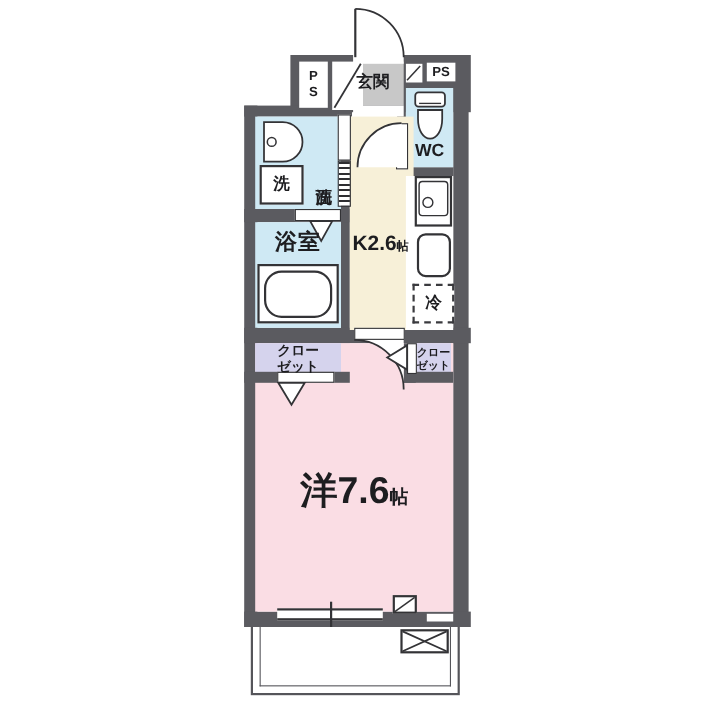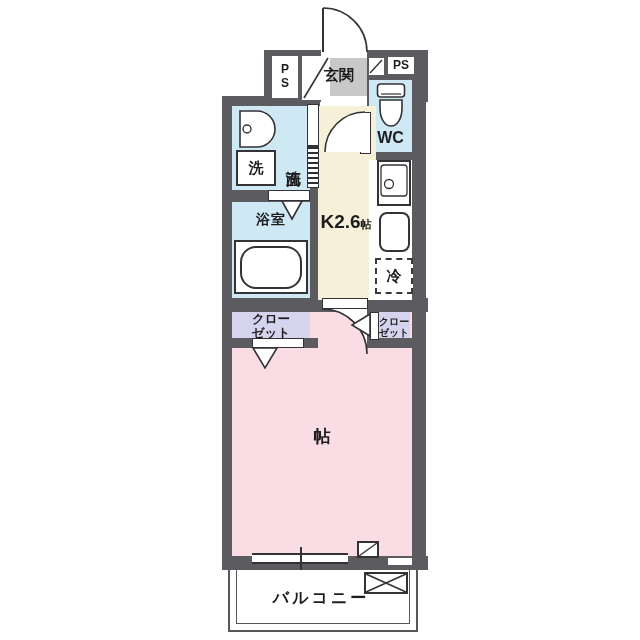--- a/index.html
+++ b/index.html
@@ -130,32 +130,32 @@
 
   <div class="abs lbl" style="left:272px;top:56px;width:26px;height:42px;font-size:12px;font-weight:700;flex-direction:column;line-height:1.15;">
     <span>P</span>
     <span>S</span>
   </div>
   <div class="abs lbl" style="left:388px;top:57px;width:26px;height:17px;font-size:12px;font-weight:700;">PS</div>
   <div class="abs lbl" style="left:316px;top:64px;width:46px;height:22px;font-size:15px;">玄関</div>
   <div class="abs lbl" style="left:369px;top:128px;width:43px;height:20px;font-size:16px;">WC</div>
   <div class="abs lbl vtext" style="left:282px;top:130px;width:22px;height:62px;font-size:15px;">洗面</div>
   <div class="abs lbl" style="left:236px;top:150px;width:40px;height:36px;font-size:15px;">洗</div>
-  <div class="abs lbl" style="left:232px;top:208px;width:78px;height:24px;font-size:14px;letter-spacing:1px;">浴室</div>
+  <div class="abs lbl" style="left:232px;top:208px;width:78px;height:24px;font-size:20px;letter-spacing:1px;">浴室</div>
   <div class="abs lbl" style="left:312px;top:212px;width:68px;height:28px;align-items:baseline;">
     <span style="font-size:19px;font-weight:600;">K2.6</span>
       <span class="unit" style="font-size:11px;">帖</span>
   </div>
   <div class="abs lbl" style="left:375px;top:258px;width:38px;height:36px;font-size:15px;">冷</div>
   <div class="abs lbl" style="left:232px;top:313px;width:78px;height:27px;font-size:12.5px;flex-direction:column;">
     <span>クロー</span>
     <span>ゼット</span>
   </div>
   <div class="abs lbl" style="left:378px;top:313px;width:32px;height:27px;font-size:10px;flex-direction:column;">
     <span>クロー</span>
     <span>ゼット</span>
   </div>
   <div class="abs lbl" style="left:232px;top:428px;width:180px;height:52px;align-items:baseline;">
+    <span style="font-size:34px;font-weight:600;">洋7.6</span>
       <span class="unit" style="font-size:17px;">帖</span>
   </div>
-  <div class="abs lbl" style="left:238px;top:586px;width:166px;height:24px;font-size:16px;letter-spacing:3px;">バルコニー</div>
 
 </div>
 
 </body></html>

